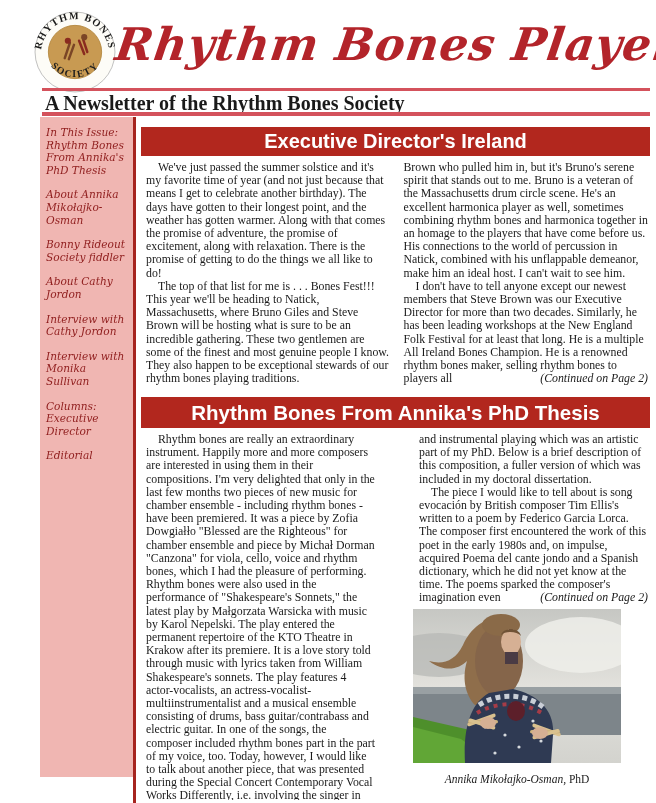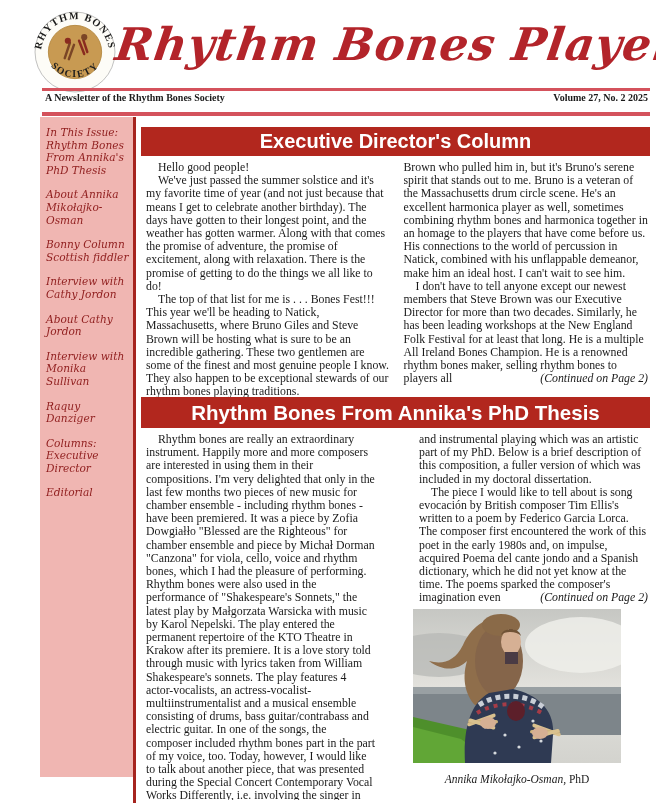--- a/index.html
+++ b/index.html
@@ -7,21 +7,21 @@
         font-family:"Liberation Serif",serif;color:#1a1a1a;}
 
   
   .logo{position:absolute;left:34px;top:11px;width:82px;height:82px;}
   .nl-title{position:absolute;left:116px;top:18px;width:456px;text-align:center;
         font-family:"DejaVu Serif",serif;font-style:italic;font-weight:bold;
         font-size:45px;color:#b3242a;letter-spacing:1px;transform:skewX(-8deg);
         white-space:nowrap;}
   .rule-top{position:absolute;left:42px;top:88px;width:608px;height:3px;background:#d4525c;}
   .subtitle-row{position:absolute;left:45px;top:92px;width:603px;display:flex;
-        justify-content:space-between;align-items:center;font-size:10px;font-weight:600;}
+        justify-content:space-between;align-items:center;font-size:20px;font-weight:600;}
   .rule-bottom{position:absolute;left:42px;top:112px;width:608px;height:4px;background:#d4525c;}
 
   
   .sidebar{position:absolute;left:40px;top:117px;width:93px;height:660px;background:#f0b6b2;
         box-sizing:border-box;padding:9px 2px 0 6px;
         font-family:"DejaVu Serif",serif;font-style:italic;
         font-size:10.6px;line-height:12.6px;color:#8f1d1d;}
   .sidebar p{margin:0 0 12px 0;}
   .sidebar p:first-child{margin-bottom:0;}
   .vline{position:absolute;left:133px;top:117px;width:3px;height:686px;background:#a6241f;}
@@ -73,45 +73,42 @@
       </g>
       <circle cx="33" cy="29" r="3" fill="#8a2b1f"></circle>
       <circle cx="49" cy="25.5" r="3" fill="#7a4526"></circle>
     </g>
   </svg>
 
   <div class="nl-title">Rhythm Bones Player</div>
   <div class="rule-top"></div>
   <div class="subtitle-row">
     <span>A Newsletter of the Rhythm Bones Society</span>
-    <span>Volume 27, No. 2  2025</span>
   </div>
   <div class="rule-bottom"></div>
 
   <aside class="sidebar">
     <p>In This Issue:</p>
     <p>Rhythm Bones From Annika's PhD Thesis</p>
     <p>About Annika Mikołajko-Osman</p>
-    <p>Bonny Column Scottish fiddler</p>
+    <p>Bonny Rideout Society fiddler</p>
+    <p>About Cathy Jordon</p>
     <p>Interview with Cathy Jordon</p>
-    <p>About Cathy Jordon</p>
     <p>Interview with Monika Sullivan</p>
-    <p>Raquy Danziger</p>
     <p>Columns: Executive Director</p>
     <p>Editorial</p>
   </aside>
   <div class="vline"></div>
 
   <main class="main">
 
-    <div class="banner b1">Executive Director's Column</div>
+    <div class="banner b1">Executive Director's Ireland</div>
 
     <div class="cols cols1">
       <div class="col">
-        <p class="para">Hello good people!</p>
         <p class="para">We've just passed the summer solstice and it's my favorite time of year (and not just because that means I get to celebrate another birthday). The days have gotten to their longest point, and the weather has gotten warmer. Along with that comes the promise of adventure, the promise of excitement, along with relaxation. There is the promise of getting to do the things we all like to do!</p>
         <p class="para">The top of that list for me is . . . Bones Fest!!! This year we'll be heading to Natick, Massachusetts, where Bruno Giles and Steve Brown will be hosting what is sure to be an incredible gathering. These two gentlemen are some of the finest and most genuine people I know. They also happen to be exceptional stewards of our rhythm bones playing traditions.</p>
 
       </div>
       <div class="col">
         <p class="para flush">Brown who pulled him in, but it's Bruno's serene spirit that stands out to me. Bruno is a veteran of the Massachusetts drum circle scene. He's an excellent harmonica player as well, sometimes combining rhythm bones and harmonica together in an homage to the players that have come before us. His connections to the world of percussion in Natick, combined with his unflappable demeanor, make him an ideal host. I can't wait to see him.</p>
         <p class="para">
           <span>I don't have to tell anyone except our newest members that Steve Brown was our Executive Director for more than two decades. Similarly, he has been leading workshops at the New England Folk Festival for at least that long. He is a multiple All Ireland Bones Champion. He is a renowned rhythm bones maker, selling rhythm bones to players all</span>
           <span class="cont">(Continued on Page 2)</span>
         </p>

